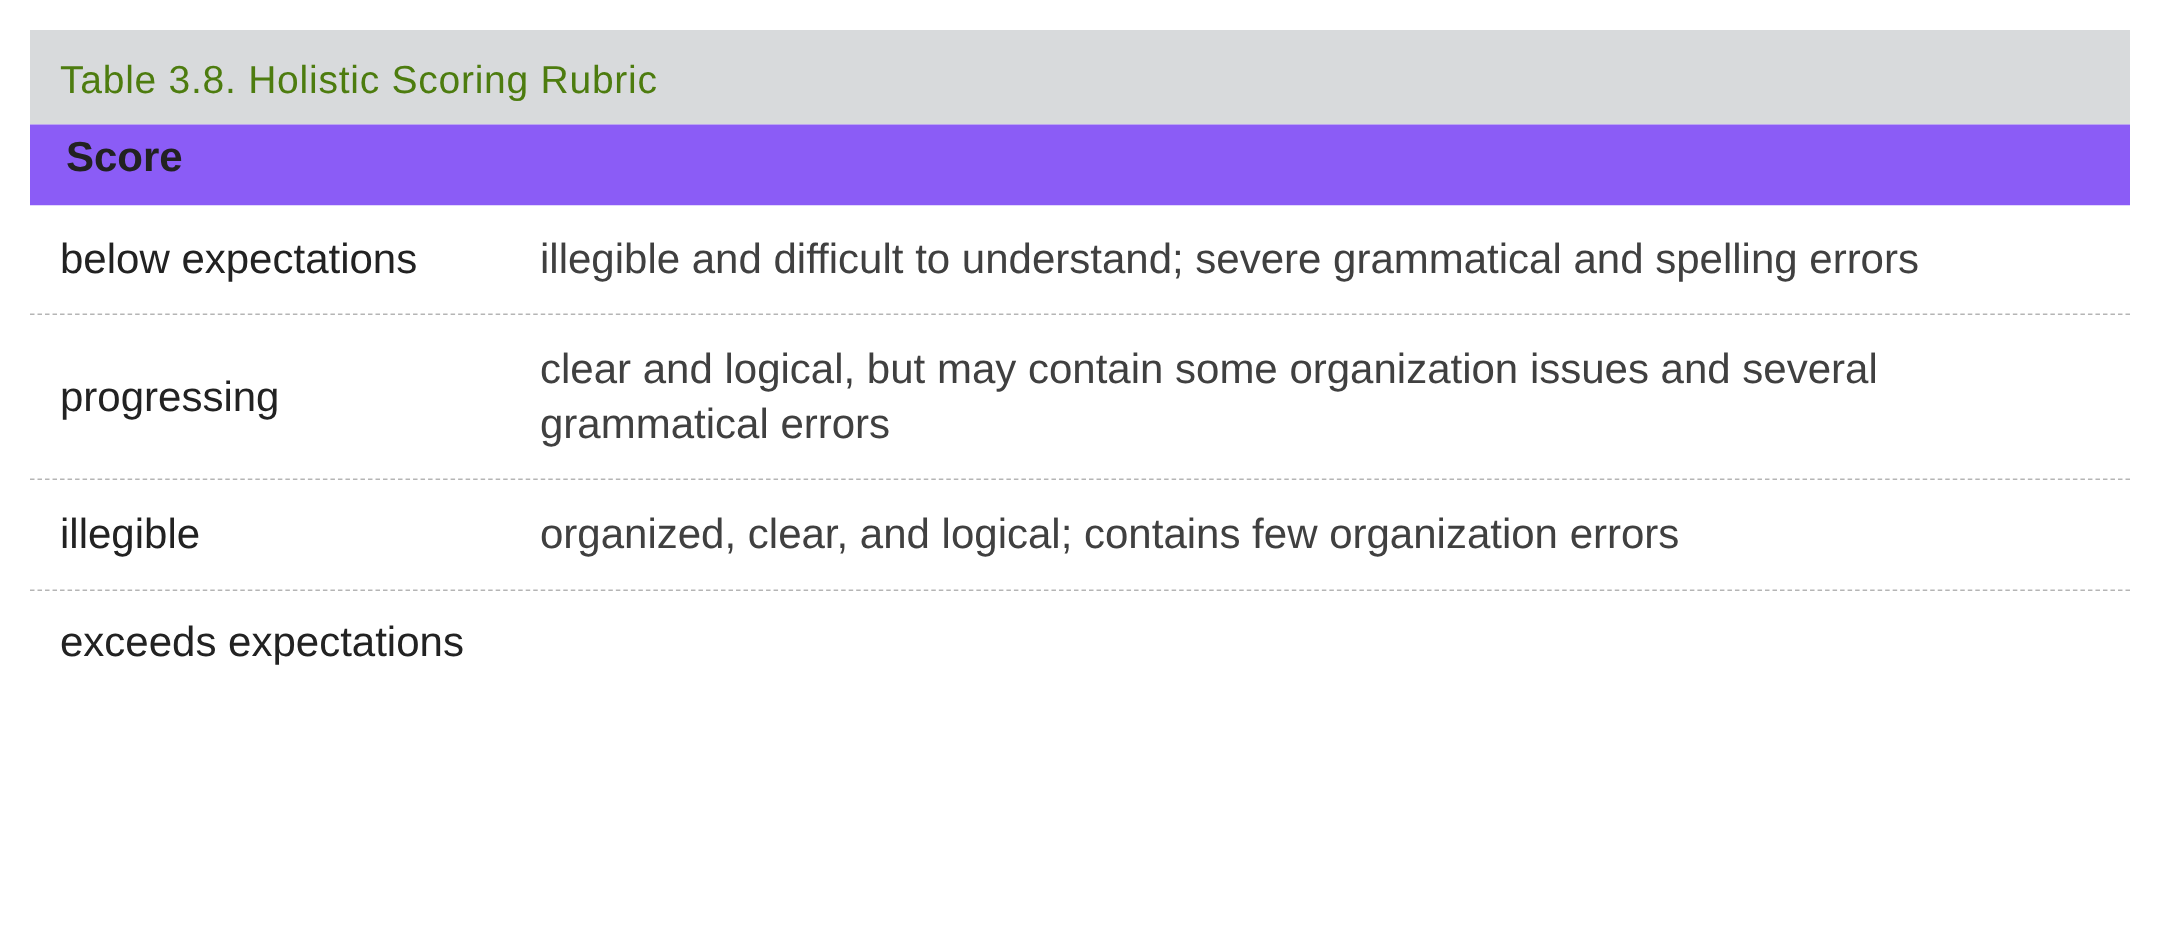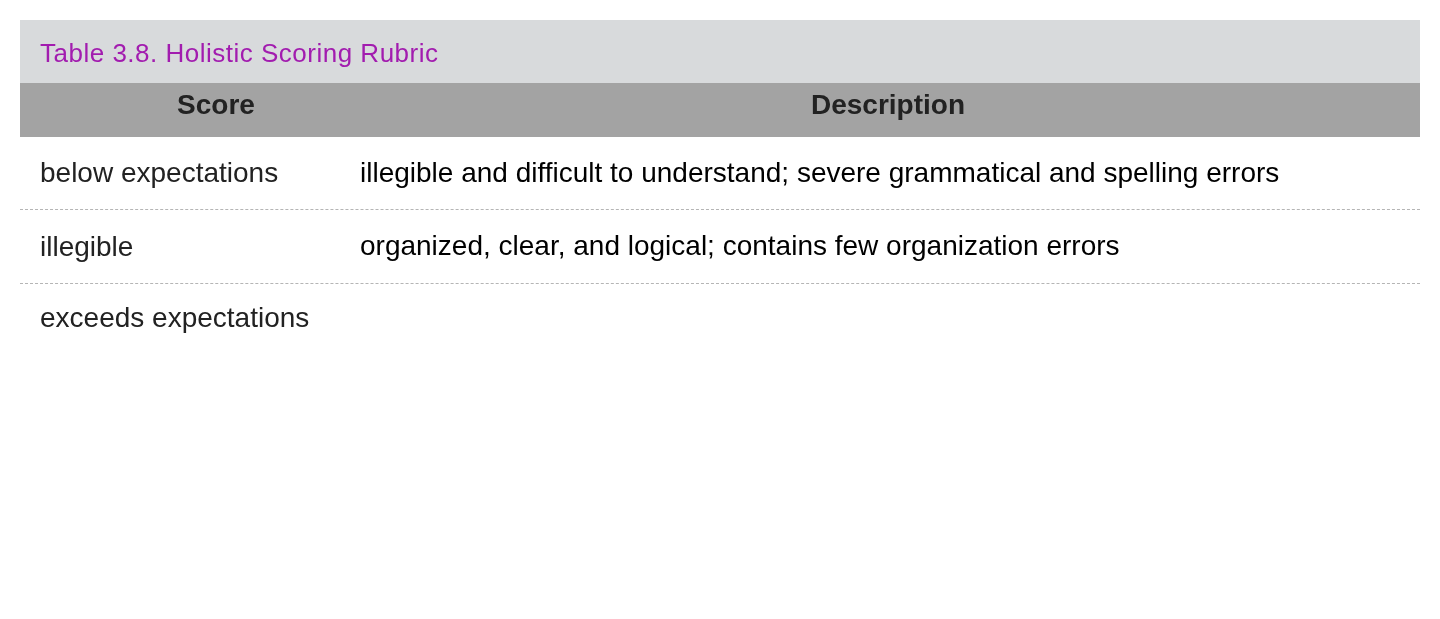--- a/index.html
+++ b/index.html
@@ -16,28 +16,27 @@
     width: 1400px;
     max-width: 100%;
   }
   .table-header {
     background: #d8dadc;
     padding: 18px 20px 14px 20px;
   }
   .table-title {
     font-size: 26px;
     font-weight: 400;
-    color: #a21caf;
+    color: #4d7c0f;
     letter-spacing: 0.5px;
   }
   .col-headers {
-    background: #a3a3a3;
+    background: #8b5cf6;
     display: flex;
-    padding: 6px 20px 16px 36px;
-    text-align: center;
+    padding: 6px 20px 16px 24px;
   }
   .col-head {
     font-weight: 700;
     font-size: 28px;
     color: #222;
   }
   .col-score {
     flex: 0 0 320px;
   }
   .col-desc {
@@ -57,45 +56,48 @@
     border-bottom: none;
   }
   .cell-score {
     flex: 0 0 320px;
     font-size: 28px;
     color: #222;
   }
   .cell-desc {
     flex: 1;
     font-size: 28px;
-    color: #000000;
+    color: #404040;
     line-height: 1.3;
   }
 </style>
 </head>
 <body>
 
 <div class="table-wrap">
 
   <div class="table-header">
     <span class="table-title">Table 3.8. Holistic Scoring Rubric</span>
   </div>
 
   <div class="col-headers">
     <div class="col-head col-score">Score</div>
-    <div class="col-head col-desc">Description</div>
   </div>
 
   <div class="table-body">
 
     <div class="data-row">
       <div class="cell-score">below expectations</div>
       <div class="cell-desc">illegible and difficult to understand; severe grammatical and spelling errors</div>
     </div>
 
+    <div class="data-row">
+      <div class="cell-score">progressing</div>
+      <div class="cell-desc">clear and logical, but may contain some organization issues and several grammatical errors</div>
+    </div>
 
     <div class="data-row">
       <div class="cell-score">illegible</div>
       <div class="cell-desc">organized, clear, and logical; contains few organization errors</div>
     </div>
 
     <div class="data-row">
       <div class="cell-score">exceeds expectations</div>
     </div>
 

